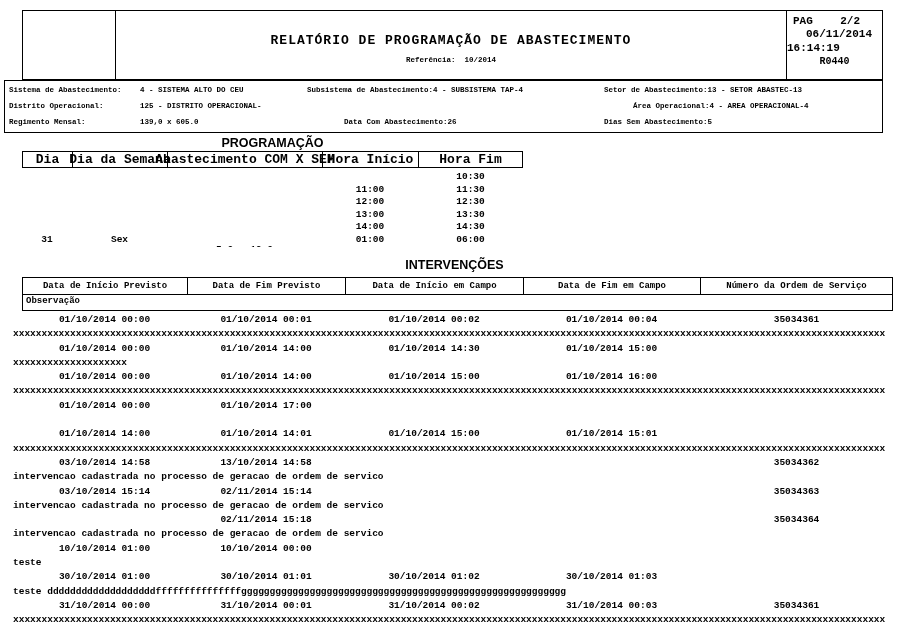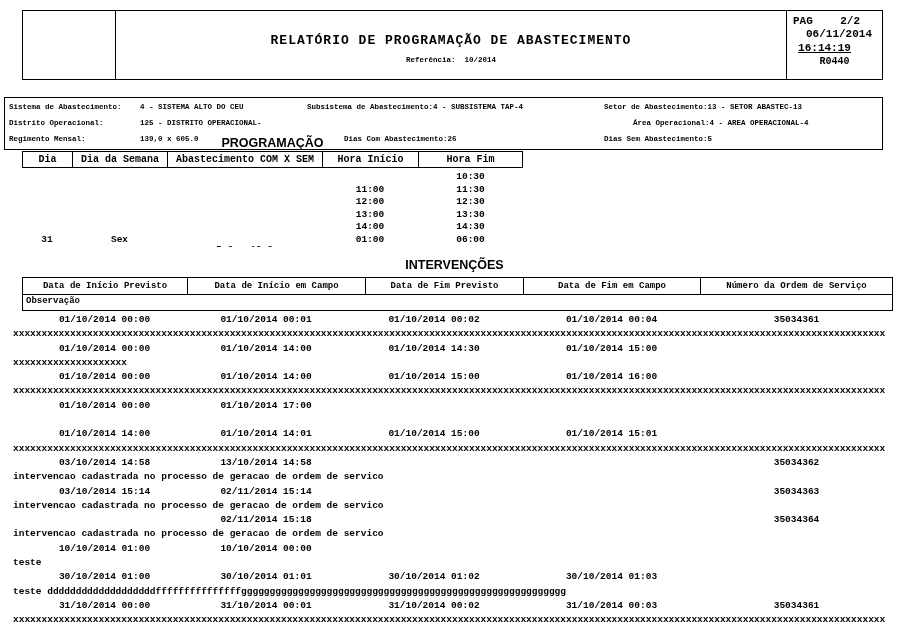--- a/index.html
+++ b/index.html
@@ -9,34 +9,34 @@
 
   
   .hdr-box{position:absolute;left:22px;top:10px;width:861px;height:70px;border:1px solid #000;}
   .hdr-left{position:absolute;left:0;top:0;width:93px;height:100%;border-right:1px solid #000;}
   .hdr-center{position:absolute;left:93px;right:96px;top:0;height:100%;text-align:center;}
   .hdr-title{margin-top:22px;font-size:13px;letter-spacing:1px;white-space:pre;}
   .hdr-ref{margin-top:8px;font-size:7.5px;white-space:pre;}
   .hdr-right{position:absolute;right:0;top:0;width:96px;height:100%;border-left:1px solid #000;font-size:11px;}
   .pag-row{display:flex;justify-content:space-between;padding:4px 22px 0 6px;}
   .hdr-date{text-align:right;padding-right:10px;margin-top:1px;}
-  .hdr-time{text-align:center;padding-right:20px;margin-top:2px;text-decoration:underline;}
+  .hdr-time{text-align:left;padding-right:20px;margin-top:2px;}
   .hdr-code{text-align:center;font-size:10px;margin-top:2px;}
 
   
-  .info-box{position:absolute;left:4px;top:97px;width:879px;height:53px;border:1px solid #000;font-size:7.5px;}
+  .info-box{position:absolute;left:4px;top:80px;width:879px;height:53px;border:1px solid #000;font-size:7.5px;}
   .info-box span{position:absolute;white-space:pre;}
 
   
   .sec-title{position:absolute;font-family:"Liberation Sans",sans-serif;font-weight:bold;font-size:12.5px;}
   .prog-title{left:22px;width:501px;top:136px;text-align:center;}
   .interv-title{left:0;width:909px;top:258px;text-align:center;}
 
   
-  .prog-header{position:absolute;left:22px;top:151px;width:501px;height:17px;border:1px solid #000;display:flex;font-size:10px;text-align:right;}
+  .prog-header{position:absolute;left:22px;top:151px;width:501px;height:17px;border:1px solid #000;display:flex;font-size:13px;text-align:right;}
   .hc{border-right:1px solid #000;display:flex;align-items:center;justify-content:center;white-space:pre;}
   .hc:last-child{border-right:none;flex:1;}
   .prog-rows{position:absolute;left:22px;top:171px;width:501px;font-size:9.5px;}
   .prog-row{display:flex;height:12.6px;line-height:12.6px;}
   .pc{text-align:center;white-space:pre;overflow:hidden;}
 
   
   .interv-header{position:absolute;left:22px;top:277px;width:871px;height:18px;border:1px solid #000;display:flex;font-size:9px;}
   .obs-header{position:absolute;left:22px;top:294px;width:871px;height:17px;border:1px solid #000;border-top:none;
               font-size:9px;line-height:15px;padding-left:3px;}
@@ -71,21 +71,21 @@
   <div class="info-box">
     <span style="left:4px;top:5px">Sistema de Abastecimento:</span>
     <span style="left:135px;top:5px">4 - SISTEMA ALTO DO CEU</span>
     <span style="left:302px;top:5px">Subsistema de Abastecimento:4 - SUBSISTEMA TAP-4</span>
     <span style="left:599px;top:5px">Setor de Abastecimento:13 - SETOR ABASTEC-13</span>
     <span style="left:4px;top:21px">Distrito Operacional:</span>
     <span style="left:135px;top:21px">125 - DISTRITO OPERACIONAL-</span>
     <span style="left:628px;top:21px">Área Operacional:4 - AREA OPERACIONAL-4</span>
     <span style="left:4px;top:37px">Regimento Mensal:</span>
     <span style="left:135px;top:37px">139,0 x 605.0</span>
-    <span style="left:339px;top:37px">Dias Com Abastecimento:26</span>
+    <span style="left:339px;top:37px">Data Com Abastecimento:26</span>
     <span style="left:599px;top:37px">Dias Sem Abastecimento:5</span>
   </div>
 
   <div class="sec-title prog-title">PROGRAMAÇÃO</div>
   <div class="prog-header">
     <div class="hc" style="width:50px">Dia</div>
     <div class="hc" style="width:95px">Dia da Semana</div>
     <div class="hc" style="width:155px">Abastecimento COM X SEM</div>
     <div class="hc" style="width:96px">Hora Início</div>
     <div class="hc">Hora Fim</div>
@@ -131,22 +131,22 @@
         <div class="pc" style="width: 95px;">Sex</div>
         <div class="pc" style="width: 155px; margin-top: 10px;">5,0 x 19.0</div>
         <div class="pc" style="width: 96px;">01:00</div>
         <div class="pc" style="width: 105px;">06:00</div>
       </div>
     </div>
 
   <div class="sec-title interv-title">INTERVENÇÕES</div>
   <div class="interv-header">
     <div class="hc" style="width:165px">Data de Início Previsto</div>
+    <div class="hc" style="width:158px">Data de Fim Previsto</div>
     <div class="hc" style="width:178px">Data de Início em Campo</div>
-    <div class="hc" style="width:158px">Data de Fim Previsto</div>
     <div class="hc" style="width:177px">Data de Fim em Campo</div>
     <div class="hc">Número da Ordem de Serviço</div>
   </div>
   <div class="obs-header">Observação</div>
   <div class="interv-rows" id="interv-rows">
       <div class="i-row">
         <div class="i-dates">
           <div class="ic" style="width: 165px;">01/10/2014 00:00</div>
           <div class="ic" style="width: 158px;">01/10/2014 00:01</div>
           <div class="ic" style="width: 178px;">01/10/2014 00:02</div>

